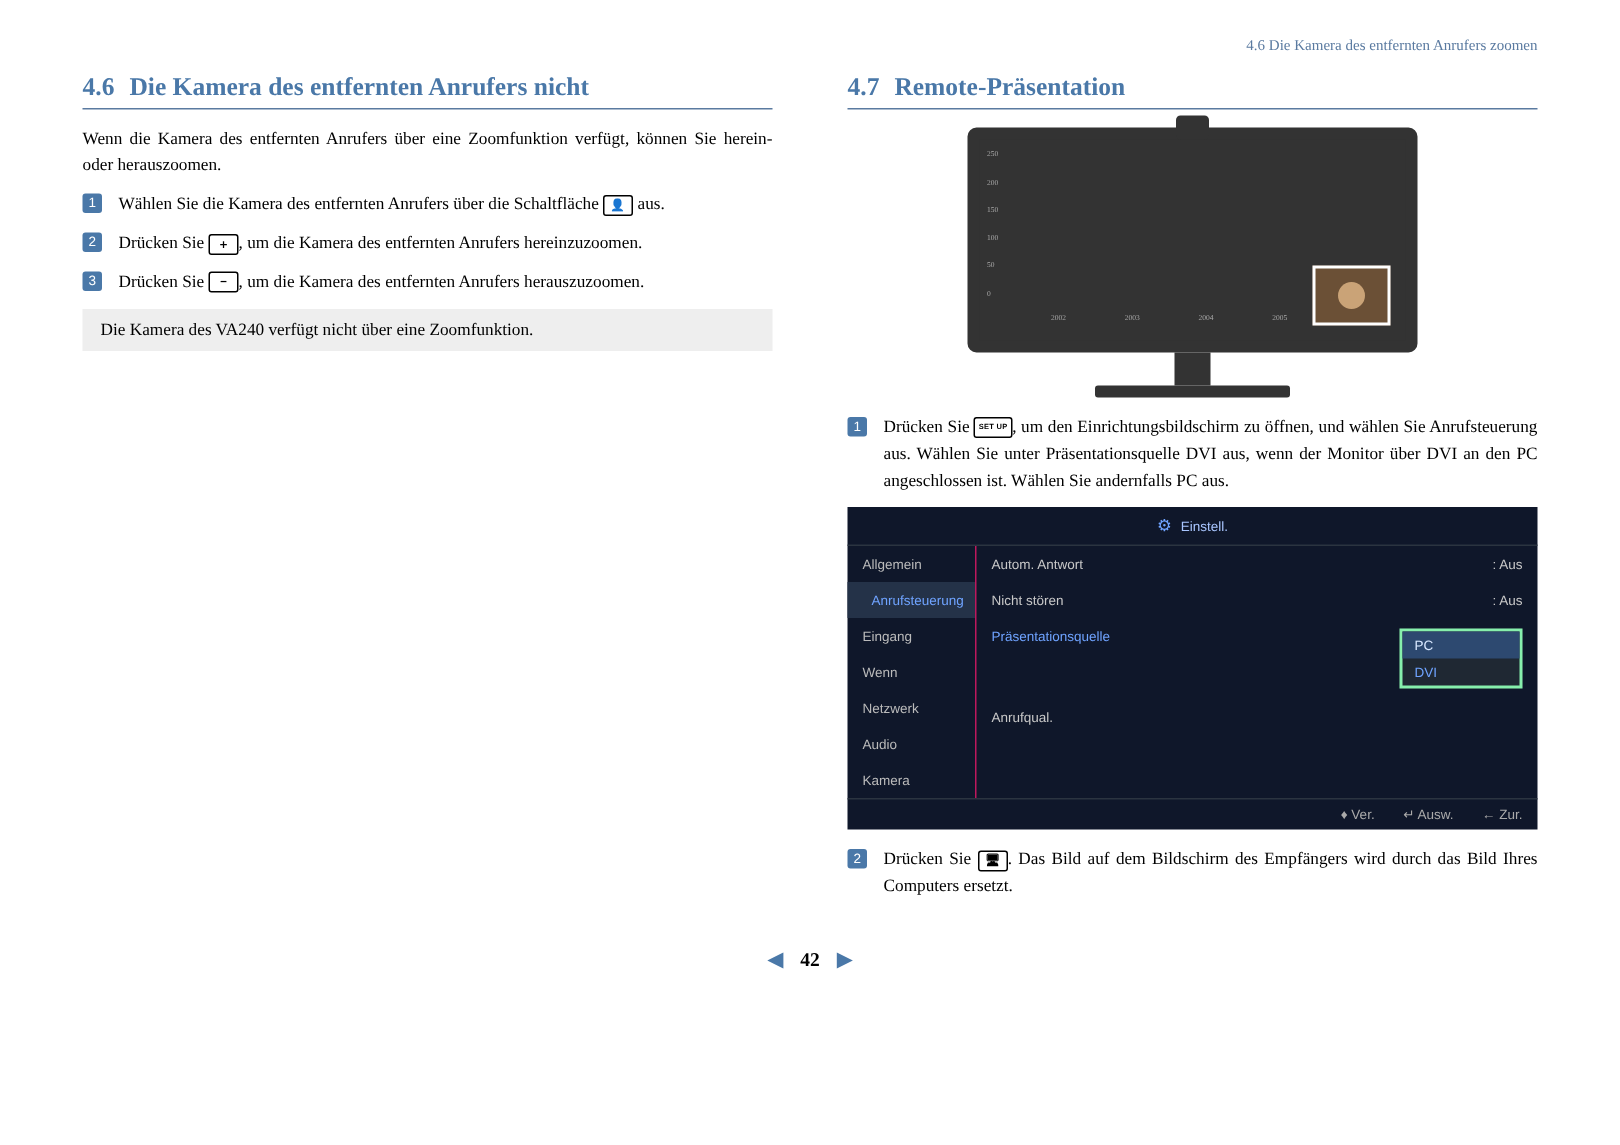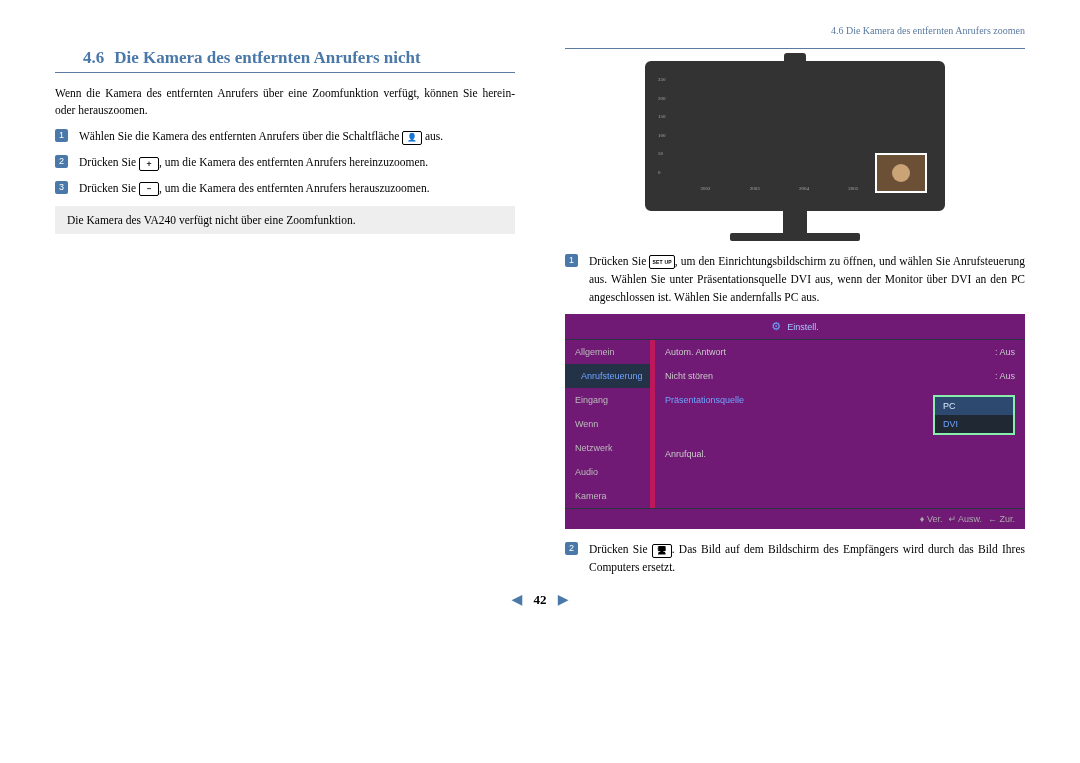--- a/index.html
+++ b/index.html
@@ -30,21 +30,21 @@
     flex: 1;
     min-width: 0;
   }
   h2 {
     color: #4a78a8;
     font-weight: bold;
     font-size: 17px;
     margin: 0 0 4px 0;
     font-family: Georgia, serif;
   }
-  h2 .num { margin-right: 10px; margin-left: 28px; }
+  h2 .num { margin-right: 10px; }
   .hr {
     border: none;
     border-top: 1px solid #5a7aa0;
     margin: 0 0 12px 0;
   }
   p.body {
     font-size: 11.5px;
     line-height: 1.45;
     margin: 0 0 10px 0;
     text-align: justify;
@@ -148,62 +148,62 @@
     position:absolute; right:10px; bottom:10px;
     width:48px; height:36px; background:#6b5036; border:2px solid #fff;
     display:flex; align-items:center; justify-content:center;
   }
   .pip-face { width:18px; height:18px; background:#caa377; border-radius:50%; }
   .monitor-neck { width:24px; height:22px; background:#333; margin:0 auto; }
   .monitor-base { width:130px; height:8px; background:#333; margin:0 auto; border-radius:2px; }
 
   
   .settings-shot {
-    background:#701a75;
+    background:#0f172a;
     color:#c8c8c8;
     font-size:9px;
     font-family: Arial, sans-serif;
     margin: 6px 0 12px 0;
     width: 100%;
     box-sizing:border-box;
   }
   .settings-title {
     display:flex; align-items:center; justify-content:center;
     gap:6px; padding:6px 0; border-bottom:1px solid #2b3440;
     color:#a9c6ff;
   }
   .settings-body { display:flex; min-height:140px; }
   .settings-sidebar {
-    width:85px; border-right:5px solid #be185d;
+    width:85px; border-right:1px solid #be185d;
     display:flex; flex-direction:column;
   }
   .settings-sidebar div {
     padding:7px 10px;
     color:#bbb;
   }
   .settings-sidebar div.sel {
     background:#243248; color:#6fa3ff;padding-left:16px;
   }
   .settings-main { flex:1; padding:0 10px; }
   .settings-row { display:flex; padding:7px 0; justify-content:space-between;}
   .settings-row.sel { color:#6fa3ff; }
   .dropdown {
     border:2px solid #86efac; background:#1f2833;
     width:78px; margin-left:auto;
   }
   .dropdown div { padding:4px 8px; }
   .dropdown div.sel { background:#2d4970; color:#d8e8ff; }
   .settings-foot {
     border-top:1px solid #2b3440; padding:5px 10px;
-    display:flex; gap:6px; justify-content:flex-end; color:#aaa;
+    display:flex; gap:19px; justify-content:flex-end; color:#aaa;
   }
   .gear-icon::before { content:"⚙"; font-size:11px; color:#6fa3ff;}
 
   .pager {
-    margin-top: 6px;
+    margin-top: 22px;
     text-align:center;
     font-size:13px;
   }
   .pager .arrow { color:#4a78a8; font-size:14px; margin:0 8px; cursor:default;}
   .pager .num { font-weight:bold; }
 </style>
 </head>
 <body>
 
 <div class="page">
@@ -230,20 +230,23 @@
         <li>
           <span class="step-marker">3</span>
           <span>Drücken Sie </span><span class="inline-btn">－</span><span>, um die Kamera des entfernten Anrufers herauszuzoomen.</span>
         </li>
       </ol>
 
       <div class="note-box">Die Kamera des VA240 verfügt nicht über eine Zoomfunktion.</div>
     </div>
 
     <div class="col">
+      <h2>
+        <span class="num">4.7</span><span>Remote-Präsentation</span>
+      </h2>
       <hr class="hr">
 
       <div class="monitor-wrap">
         <div class="monitor">
           <div class="monitor-screen">
             <div class="webcam"></div>
             <div class="axis-y" id="axis-y">
                 <span>250</span>
                 <span>200</span>
                 <span>150</span>

